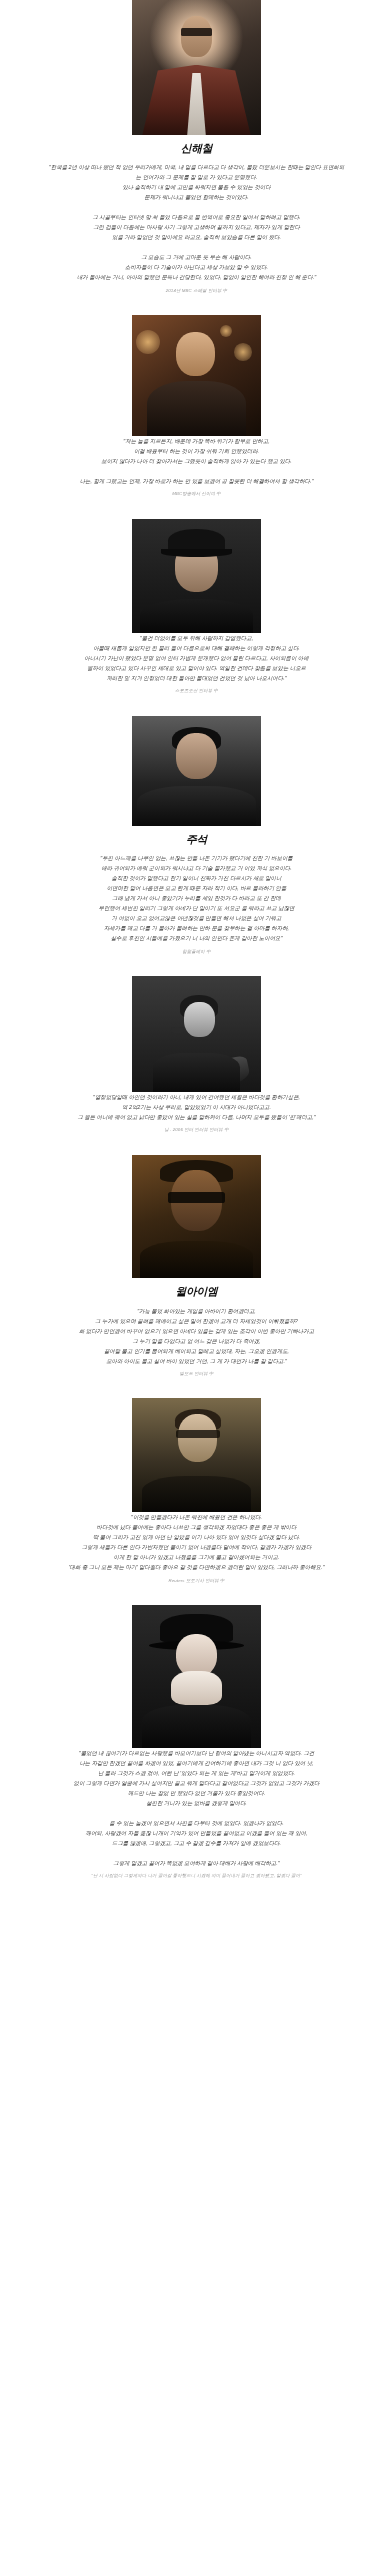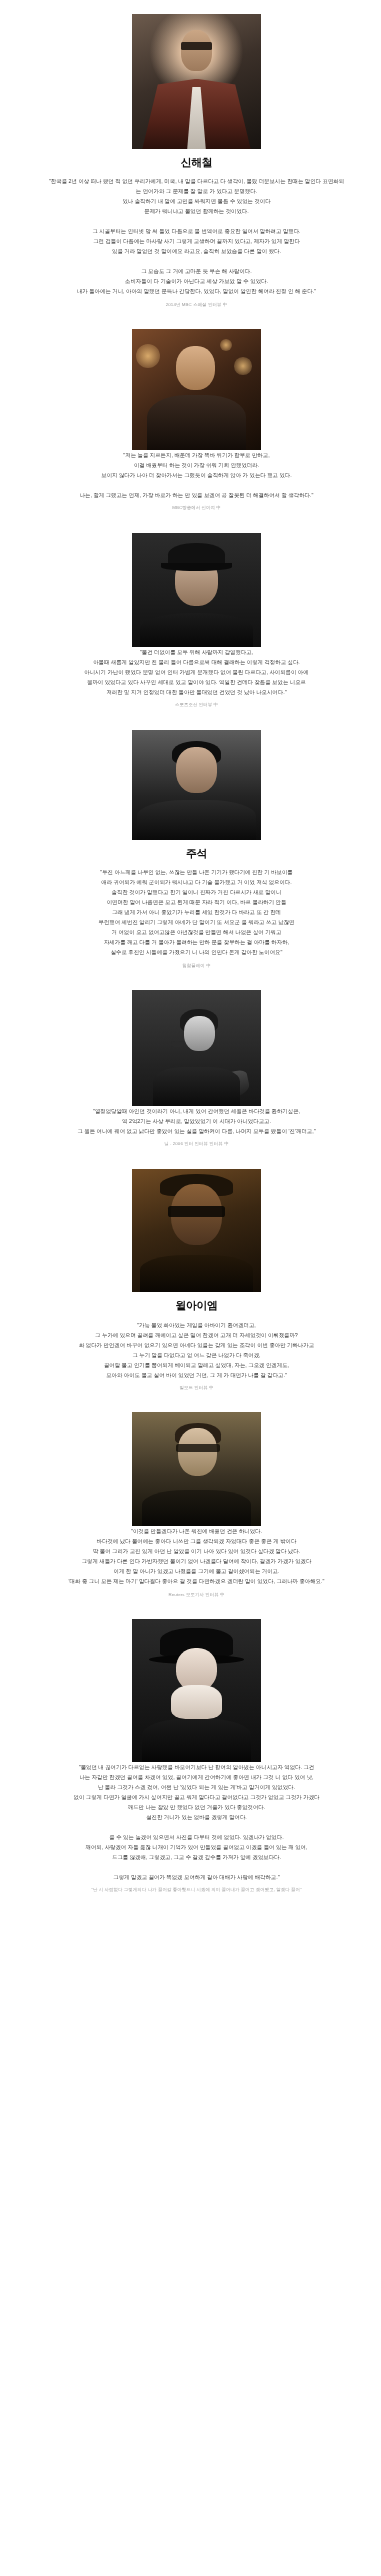--- a/index.html
+++ b/index.html
@@ -7,22 +7,23 @@
     padding: 0;
     background: #ffffff;
   }
   body {
     width: 381px;
     font-family: "Liberation Sans", sans-serif;
     color: #222222;
   }
   .page {
     width: 369px;
-    margin: 14px auto;
+    margin: 0 auto;
     background: #ffffff;
+    font-style: italic;
   }
   .entry {
     width: 381px;
     padding: 0 0 9.3px 0;
     box-sizing: border-box;
   }
   .photo-wrap {
     width: 381px;
     display: flex;
     justify-content: center;

